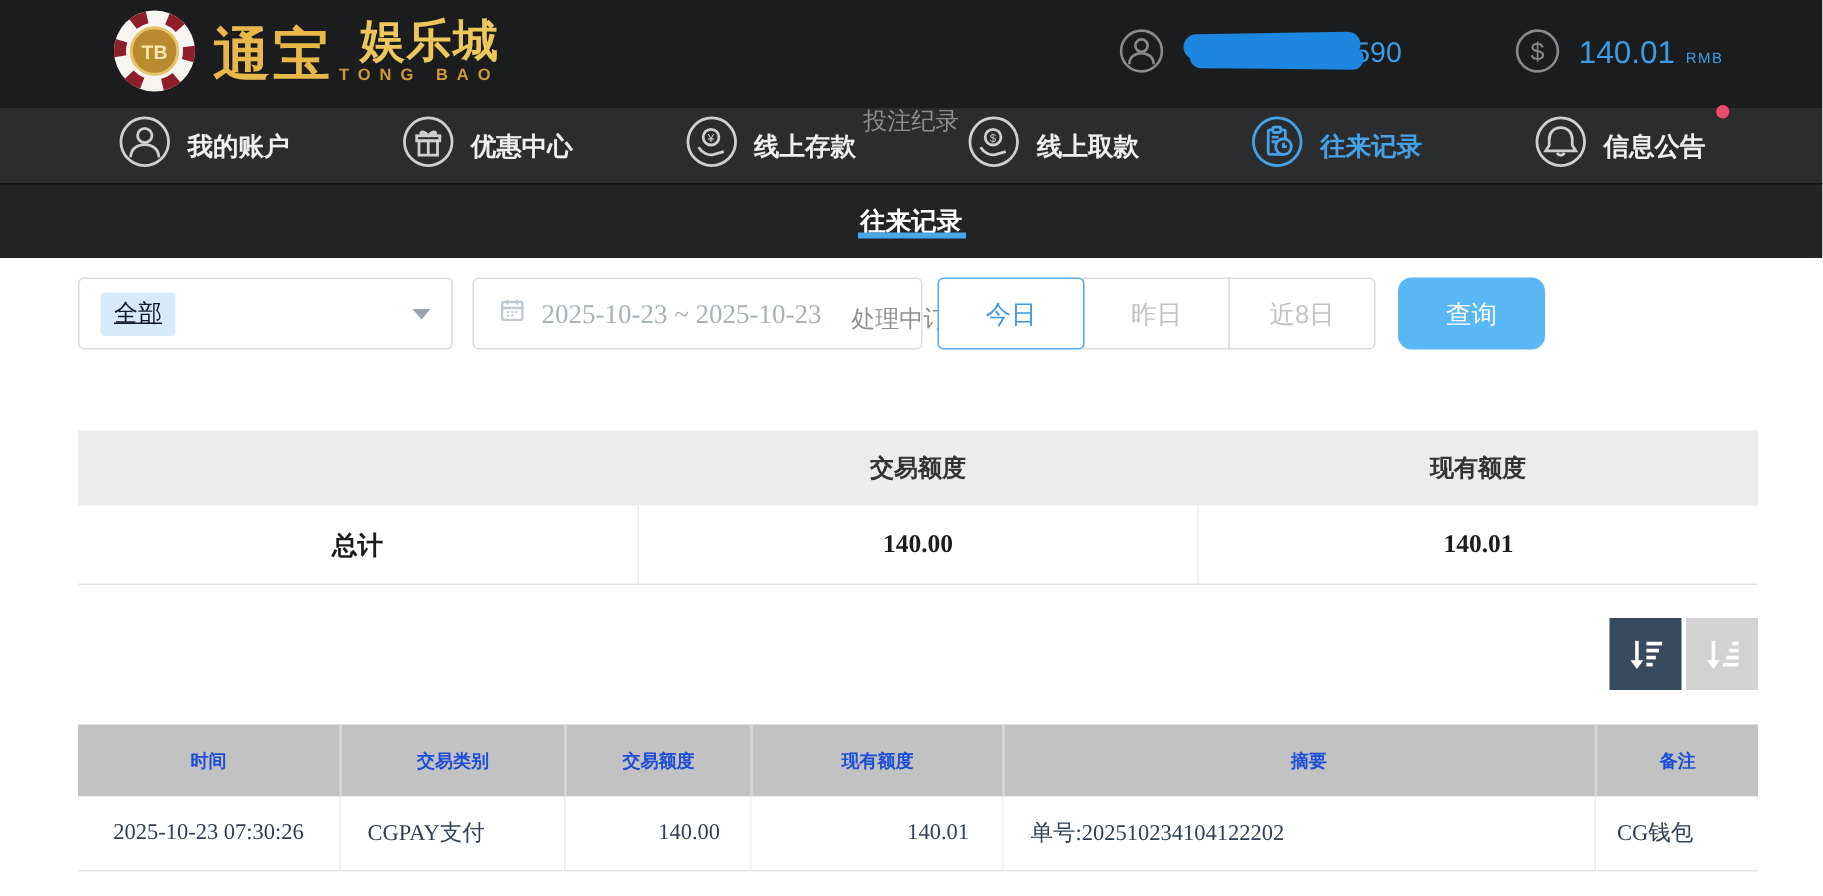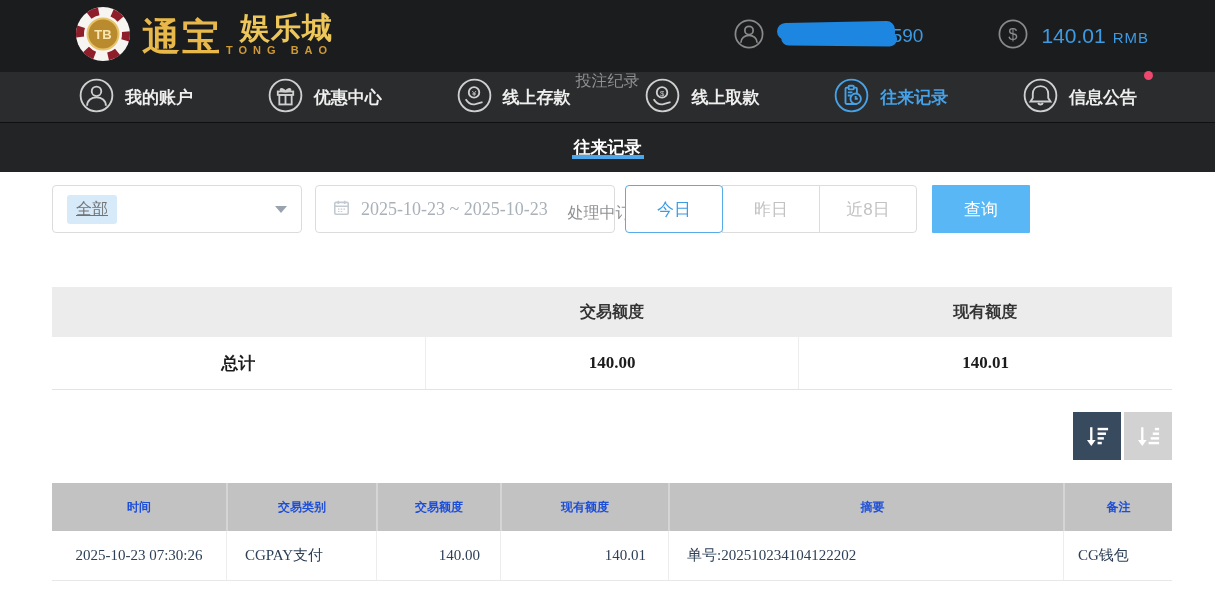--- a/index.html
+++ b/index.html
@@ -17,21 +17,21 @@
   .header-right { margin-left:auto; display:flex; align-items:center; gap:74px; }
   .hdr-group { display:flex; align-items:center; gap:12px; }
   .uname { position:relative; display:flex; align-items:center; width:146px; height:34px; }
   .uname-text { position:absolute; right:0; top:6px; font-size:19px; color:#3d9be4; z-index:1; }
   .scribble { position:absolute; left:0; top:3px; width:118px; height:17px; background:#1d86e0;
               border-radius:9px; transform:rotate(-1deg); z-index:2; }
   .scribble::before { content:""; position:absolute; left:4px; top:9px; width:116px; height:15px;
               background:#1d86e0; border-radius:8px; transform:rotate(1.6deg); }
   .balance { display:flex; align-items:baseline; gap:7px; }
   .balance-amt { font-size:21px; color:#3d9be4; }
-  .balance-cur { font-size:15px; color:#3d9be4; letter-spacing:1px; }
+  .balance-cur { font-size:10px; color:#3d9be4; letter-spacing:1px; }
 
   
   .main-nav { height:50px; background:#2b2c2d; display:flex; align-items:center;
               justify-content:space-between; padding:0 78px; }
   .nav-item { display:flex; align-items:center; gap:10px; cursor:pointer; position:relative; }
   .nav-label { font-size:17px; font-weight:600; color:#efefef; }
   .nav-item.active .nav-label { color:#45a2e8; }
   .notif-dot { position:absolute; right:-16px; top:-6px; width:9px; height:9px; border-radius:50%; background:#ef476e; }
 
   
@@ -41,35 +41,35 @@
              cursor:pointer; position:relative; padding:0 2px; }
   .sub-tab.active { color:#fff; font-weight:bold; font-size:17px; }
   .tab-underline { position:absolute; left:0; bottom:0; width:100%; height:4px; background:#4da6ea; }
 
   
   .content { padding:13px 43px 0 52px; }
 
   .filter-row { display:flex; align-items:center; }
   .select-box { width:250px; height:48px; border:1px solid #dcdcdc; border-radius:4px;
                 display:flex; align-items:center; padding:0 14px; cursor:pointer; background:#fff; }
-  .chip { background:#d7eafa; color:#737373; font-size:16px; padding:4px 9px; border-radius:3px;text-decoration:underline; }
+  .chip { background:#d7eafa; color:#0f172a; font-size:16px; padding:4px 9px; border-radius:3px;text-decoration:underline; }
   .caret-down { margin-left:auto; width:0; height:0; border-left:6px solid transparent;
                 border-right:6px solid transparent; border-top:7px solid #9aa3ad; }
   .date-box { width:300px; height:48px; border:1px solid #dcdcdc; border-radius:4px; margin-left:13px;
               display:flex; align-items:center; gap:10px; padding:0 16px; cursor:pointer; background:#fff; }
   .date-text { font-family:"Liberation Serif","DejaVu Serif",serif; font-size:18px; color:#a9b1b9; }
   .seg-group { display:flex; margin-left:10px; }
   .seg { width:98px; height:48px; border:1px solid #dcdcdc; background:#fff; display:flex;
          align-items:center; justify-content:center; font-size:17px; color:#c2c2c2; cursor:pointer; }
   .seg + .seg { margin-left:-1px; }
   .seg:first-child { border-radius:4px 0 0 4px; }
   .seg:last-child { border-radius:0 4px 4px 0; }
   .seg.active { border:1px solid #55ace8; color:#3d9be4; border-radius:4px; position:relative; z-index:2; }
   .search-btn { width:98px; height:48px; margin-left:15px; background:#58b7f4; color:#fff;
-                border:none; border-radius:1px; font-size:17px; cursor:pointer;
+                border:none; border-radius:9px; font-size:17px; cursor:pointer;
                 font-family:"Liberation Sans","DejaVu Sans",sans-serif; }
 
   
   .summary-table { margin-top:54px; width:1120px; }
   .sum-head { display:flex; background:#ececec; height:50px; }
   .sum-head .cell { flex:1; display:flex; align-items:center; justify-content:center;
                     font-size:16px; font-weight:bold; color:#333; }
   .sum-row { display:flex; height:53px; border-bottom:1px solid #e3e3e3; }
   .sum-row .cell { flex:1; display:flex; align-items:center; justify-content:center;
                    font-size:17px; font-weight:bold; color:#1c1c1c;

